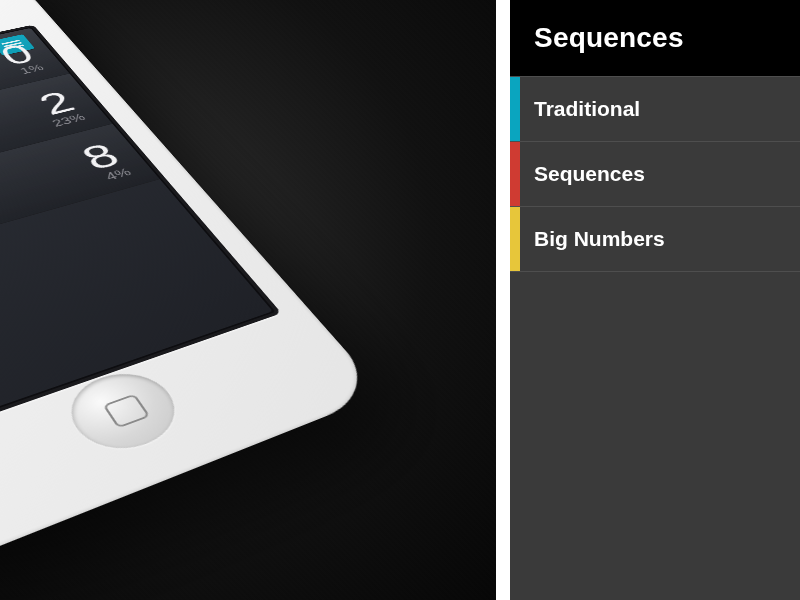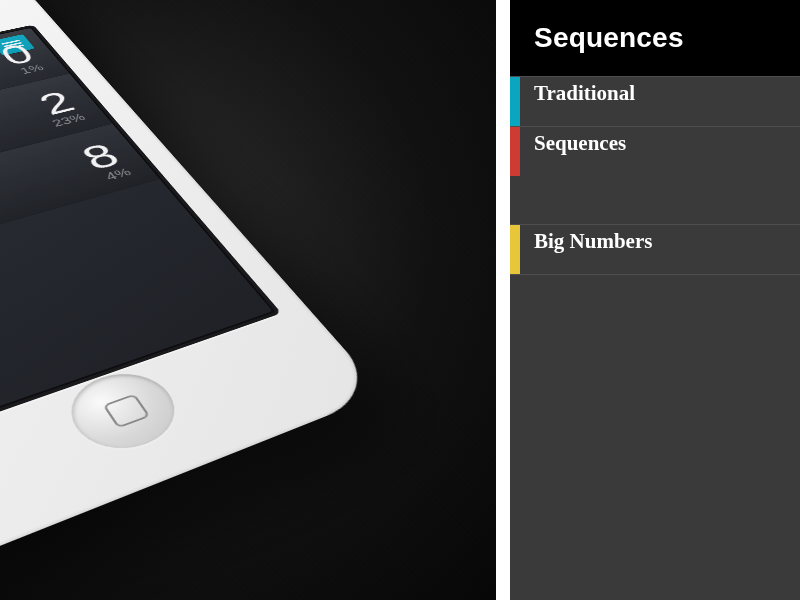--- a/index.html
+++ b/index.html
@@ -35,22 +35,22 @@
   .home{position:absolute;left:50%;bottom:42px;width:86px;height:86px;margin-left:-43px;border-radius:50%;background:radial-gradient(circle at 35% 30%,#fafafa,#d8d8d8 55%,#c6c6c6 100%);box-shadow:inset 0 2px 4px rgba(0,0,0,.25),0 1px 2px rgba(255,255,255,.6);}
   .home::after{content:"";position:absolute;left:50%;top:50%;width:26px;height:26px;margin:-13px 0 0 -13px;border:2.5px solid #8a8a8a;border-radius:6px;}
 
   
   .glare{position:absolute;left:-40%;top:-10%;width:120%;height:70%;background:linear-gradient(115deg,rgba(255,255,255,.22),rgba(255,255,255,0) 55%);transform:rotate(-8deg);pointer-events:none;}
 
   
   .right{position:absolute;right:0;top:0;width:290px;height:600px;background:#3a3a3a;border-left:14px solid #fff;}
   .right-inner{position:absolute;inset:0;}
   .hdr{background:#000;color:#fff;font-weight:800;font-size:28px;padding:22px 16px 22px 24px;letter-spacing:.2px;}
-  .item{position:relative;color:#fff;font-weight:700;font-size:21px;padding:4px 0 20px 24px;border-top:1px solid rgba(255,255,255,.10);cursor:pointer;font-family:Liberation Serif, serif;}
-  .item:last-of-type{border-bottom:1px solid rgba(255,255,255,.10);margin-top:48px;}
+  .item{position:relative;color:#fff;font-weight:700;font-size:21px;padding:20px 0 20px 24px;border-top:1px solid rgba(255,255,255,.10);cursor:pointer;}
+  .item:last-of-type{border-bottom:1px solid rgba(255,255,255,.10);}
   .item .bar{position:absolute;left:0;top:0;bottom:0;width:10px;}
 
   
   .split-shadow{position:absolute;left:496px;top:0;width:14px;height:600px;background:linear-gradient(90deg,rgba(0,0,0,.35),rgba(0,0,0,0));pointer-events:none;}
 </style>
 </head>
 <body>
 
 <div class="stage">
 

